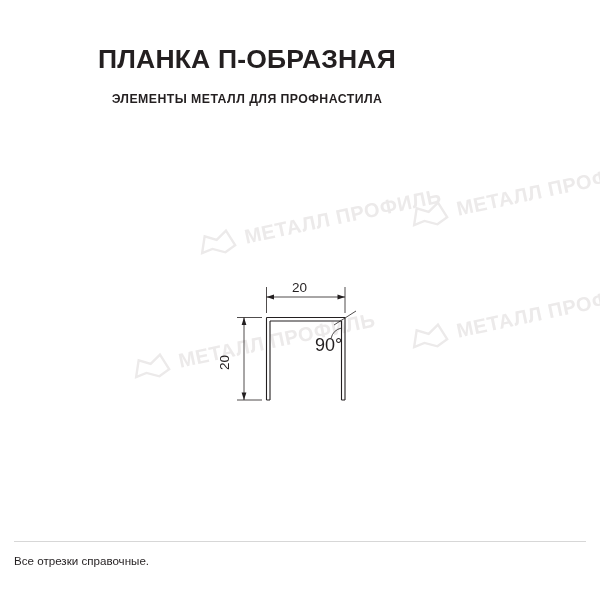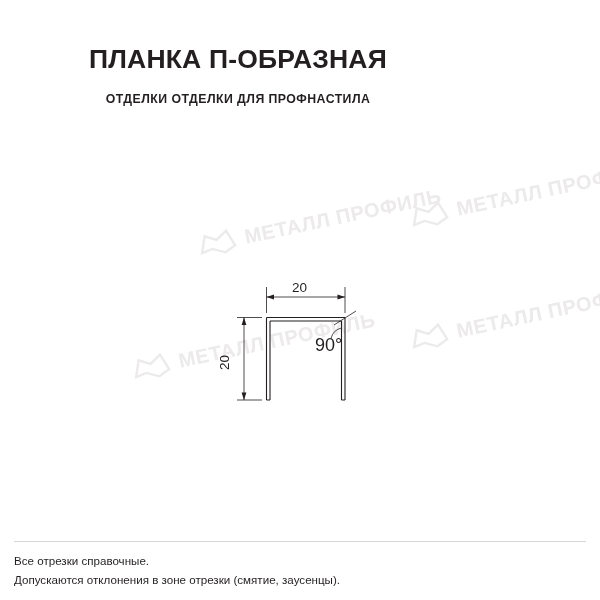--- a/index.html
+++ b/index.html
@@ -21,20 +21,21 @@
     inset: 0;
   }
 
   
   .header {
     position: absolute;
     top: 44px;
     left: 0;
     width: 476px;
     text-align: center;
+    padding-left: 9px;
   }
   .title-line1 {
     font-size: 26.5px;
     font-weight: bold;
     letter-spacing: 0.2px;
     line-height: 1.18;
     white-space: nowrap;
   }
   .title-line2 {
     font-size: 26.5px;
@@ -135,21 +136,21 @@
     line-height: 1.62;
   }
 </style>
 </head>
 <body>
 
 <div class="page">
 
   <div class="header">
     <div class="title-line1">ПЛАНКА П-ОБРАЗНАЯ</div>
-    <div class="subtitle">ОТДЕЛКИ ОТДЕЛКИ ДЛЯ ПРОФНАСТИЛА</div>
+    <div class="subtitle">ЭЛЕМЕНТЫ МЕТАЛЛ ДЛЯ ПРОФНАСТИЛА</div>
   </div>
 
   <div class="watermark wm-1">
     <span class="wm-logo">
       <svg width="38" height="30" viewBox="0 0 38 30" xmlns="http://www.w3.org/2000/svg">
         <path d="M2 22 L8 6 L19 12 L30 5 L36 21 L25 26 L13 20 Z" fill="none" stroke="#eceaea" stroke-width="2.4"></path>
       </svg>
     </span>
     <span class="wm-text">МЕТАЛЛ ПРОФИЛЬ</span>
   </div>
@@ -217,16 +218,15 @@
     </svg>
 
     <span class="dim-label dim-top">20</span>
     <span class="dim-label dim-left">20</span>
     <span class="angle-label">90°</span>
   </div>
 
   <div class="footer-rule"></div>
   <div class="footer">
     <div class="footer-line">Все отрезки справочные.</div>
-    <div class="footer-line">Допускаются отклонения в зоне отрезки (смятие, заусенцы).</div>
   </div>
 
 </div>
 
 </body></html>

